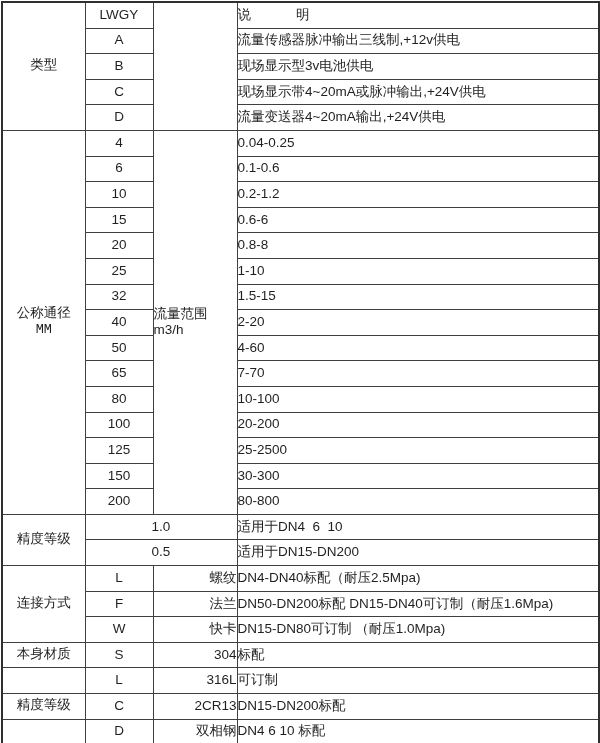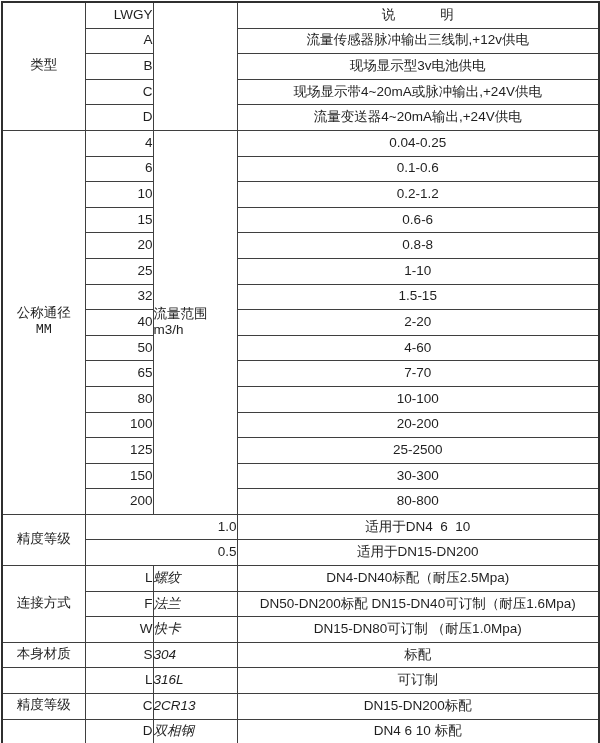--- a/index.html
+++ b/index.html
@@ -29,29 +29,28 @@
     padding: 0;
     vertical-align: middle;
     overflow: hidden;
     line-height: 1.25;
   }
   td.cat {
     text-align: center;
     font-family: Liberation Mono, monospace;
   }
   td.code {
+    text-align: center;
+  }
+  td.name {
     text-align: right;
-  }
-  td.name {
+    padding-left: 4px;
+  }
+  td.desc {
     text-align: left;
-    padding-left: 4px;
-    font-style: italic;
-  }
-  td.desc {
-    text-align: center;
     padding-left: 3px;
   }
   td.mid {
   }
   .two-line {
     white-space: pre-line;
     line-height: 1.55;
     margin-left: 36px;
   }
   .pre {

